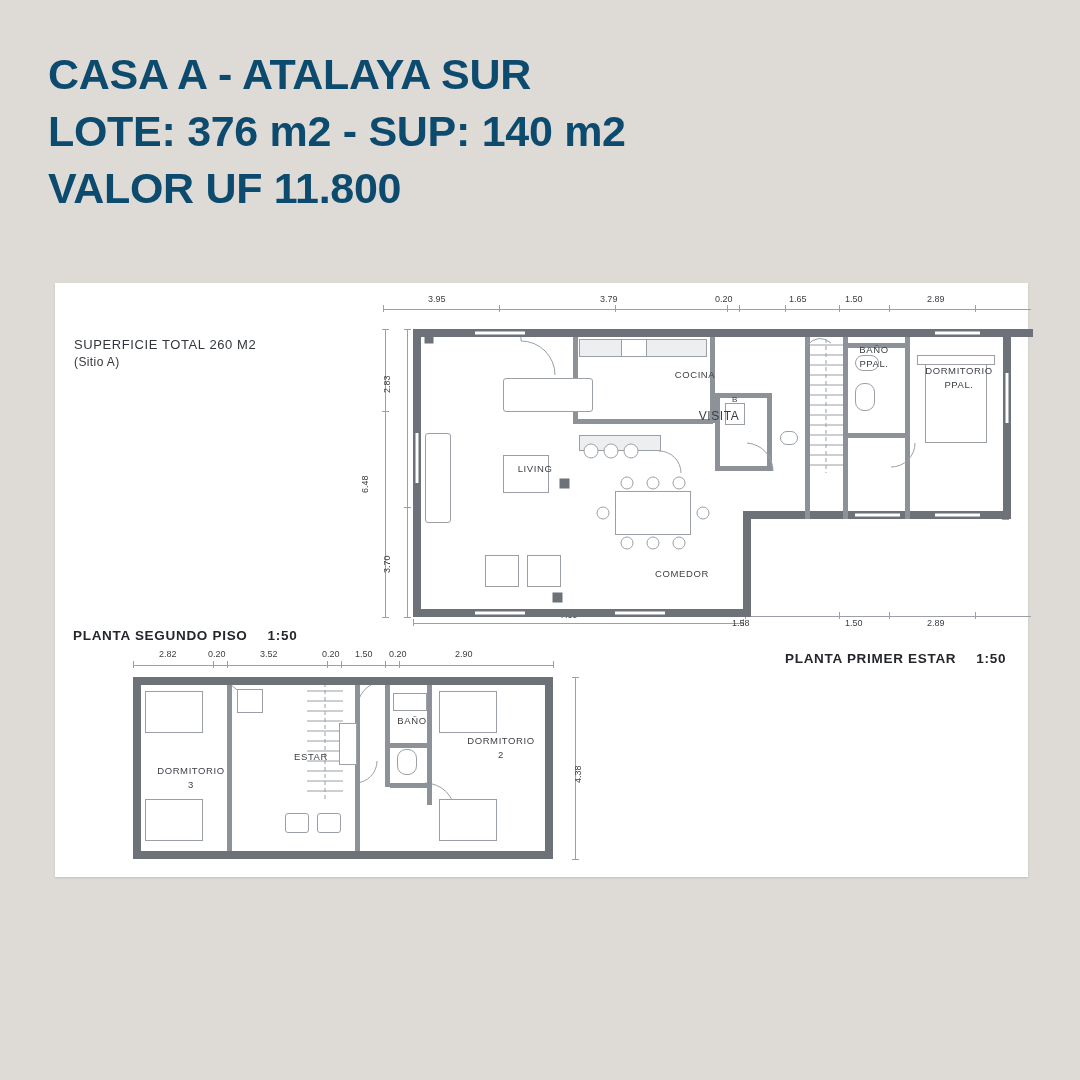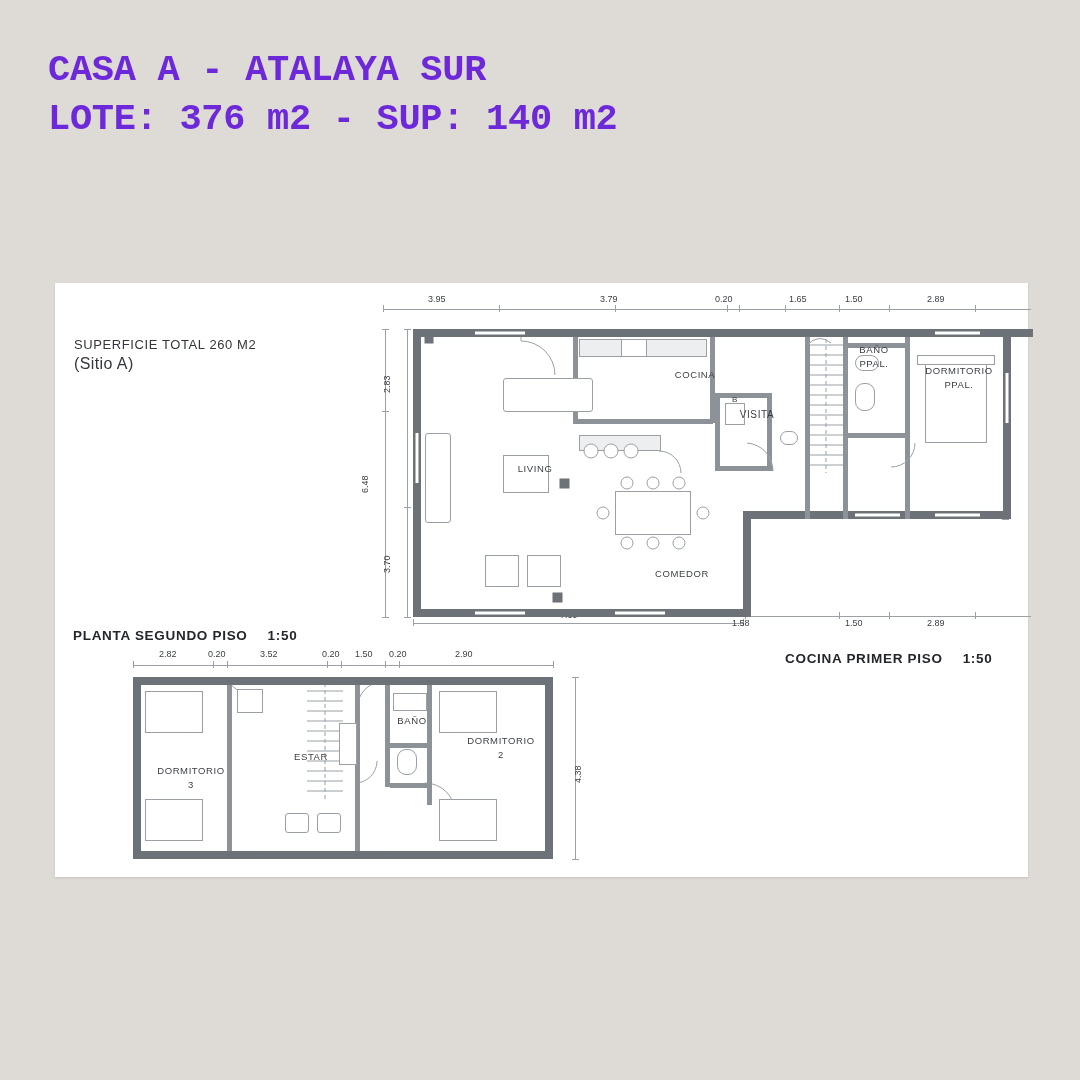--- a/index.html
+++ b/index.html
@@ -19,24 +19,24 @@
     height: 1080px;
   }
   
   .heading {
     position: absolute;
     left: 48px;
     top: 46px;
     width: 800px;
   }
   .heading-line {
-    font-family: Liberation Mono, monospace;
+    font-family: Liberation Sans, sans-serif;
     font-weight: bold;
-    color: #6d28d9;
-    font-size: 37px;
+    color: #0c4a6e;
+    font-size: 43px;
     letter-spacing: -0.3px;
     line-height: 1.33;
     white-space: nowrap;
   }
   
   .sheet {
     position: absolute;
     left: 55px;
     top: 283px;
     width: 973px;
@@ -63,21 +63,21 @@
     left: 19px;
     top: 54px;
     font-size: 13px;
     letter-spacing: 0.6px;
     color: #33373d;
   }
   .sheet-sub2 {
     position: absolute;
     left: 19px;
     top: 72px;
-    font-size: 16px;
+    font-size: 12px;
     letter-spacing: 0.4px;
     color: #33373d;
   }
   .plan-caption {
     position: absolute;
     font-size: 13.5px;
     font-weight: bold;
     letter-spacing: 0.7px;
     color: #23262b;
     white-space: nowrap;
@@ -160,20 +160,21 @@
   }
 </style>
 </head>
 <body>
 
 <div class="page">
 
   <div class="heading">
     <div class="heading-line">CASA A - ATALAYA SUR</div>
     <div class="heading-line">LOTE: 376 m2 - SUP: 140 m2</div>
+    <div class="heading-line">VALOR UF 11.800</div>
   </div>
 
   <div class="sheet">
     <div class="sheet-inner">
 
       <div class="sheet-sub">SUPERFICIE TOTAL 260 M2</div>
       <div class="sheet-sub2">(Sitio A)</div>
 
       <div class="dimline" style="left:328px; top:26px; width:648px;"></div>
       <div class="tick" style="left:328px; top:22px;"></div>
@@ -365,24 +366,24 @@
       </svg>
 
       <div class="rlabel" style="left:440px; top:180px; width:80px;">LIVING</div>
       <div class="rlabel" style="left:600px; top:86px; width:80px;">COCINA</div>
       <div class="rlabel" style="left:582px; top:285px; width:90px;">COMEDOR</div>
       <div class="rlabel" style="left:790px; top:61px; width:58px;">BAÑO</div>
       <div class="rlabel" style="left:790px; top:75px; width:58px;">PPAL.</div>
       <div class="rlabel" style="left:858px; top:82px; width:92px;">DORMITORIO</div>
       <div class="rlabel" style="left:858px; top:96px; width:92px;">PPAL.</div>
       <div class="rlabel" style="left:660px; top:112px; width:40px; font-size:8px;">B</div>
-      <div class="rlabel" style="left:678px; top:126px; width:48px; font-size:10px;">VISITA</div>
+      <div class="rlabel" style="left:640px; top:126px; width:48px; font-size:12px;">VISITA</div>
 
       <div class="plan-caption caption-1st">
-        <span>COCINA PRIMER PISO</span><span class="scale-lbl">1:50</span>
+        <span>PLANTA PRIMER ESTAR</span><span class="scale-lbl">1:50</span>
       </div>
       <div class="plan-caption caption-2nd">
         <span>PLANTA SEGUNDO PISO</span><span class="scale-lbl">1:50</span>
       </div>
 
       <div class="dimline" style="left:78px; top:382px; width:420px;"></div>
       <div class="tick" style="left:78px; top:378px;"></div>
       <div class="tick" style="left:158px; top:378px;"></div>
       <div class="tick" style="left:172px; top:378px;"></div>
       <div class="tick" style="left:272px; top:378px;"></div>

